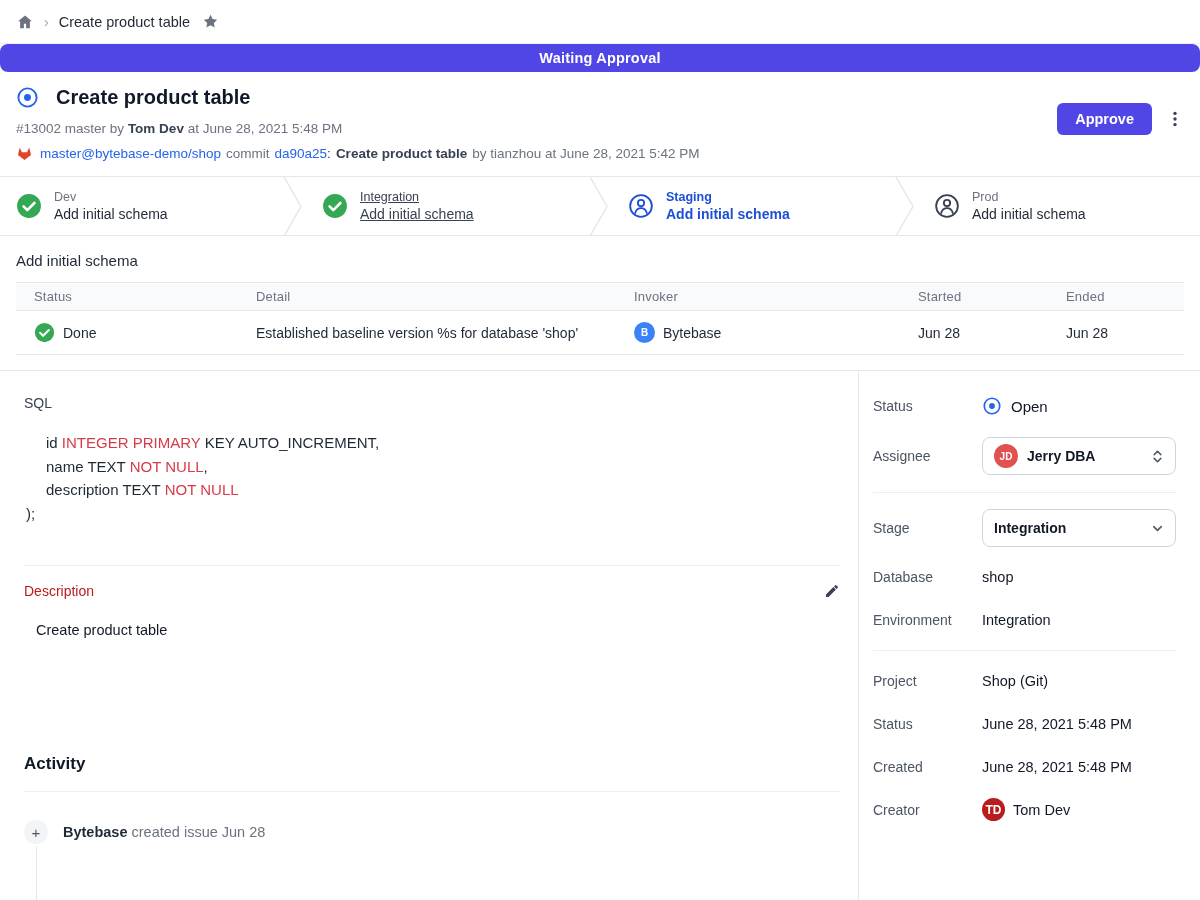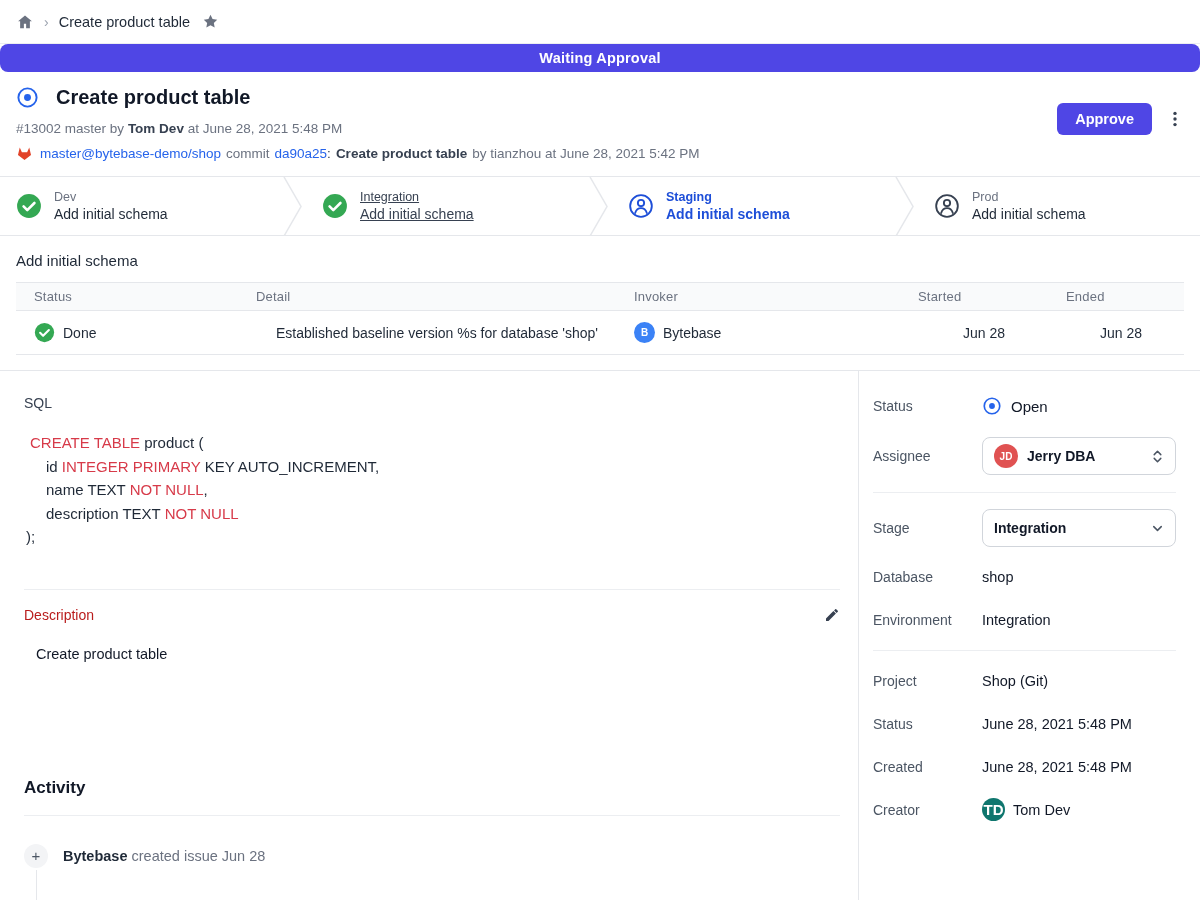--- a/index.html
+++ b/index.html
@@ -43,28 +43,28 @@
   .stage.pending .stage-icon { color:#374151; }
   .stage.active .stage-icon { color:#1d4ed8; }
   .chev-sep { flex:0 0 24px; }
   .chev-sep svg { display:block; height:59px; width:24px; }
 
   
   .task-section { height:134px; flex:0 0 134px; padding:16px 16px 0 16px; }
   .task-title { font-size:15px; font-weight:500; color:#1f2937; }
   table.task-table { width:100%; border-collapse:collapse; margin-top:13px; font-size:14px; }
   .task-table th { background:#f9fafb; border-top:1px solid #e5e7eb; border-bottom:1px solid #e5e7eb; font-weight:400; color:#6b7280; font-size:13px; text-align:left; height:28px; padding:0 8px; letter-spacing:.2px; }
-  .task-table td { height:44px; border-bottom:1px solid #e5e7eb; padding:0 8px; color:#1f2937;text-align:center; }
+  .task-table td { height:44px; border-bottom:1px solid #e5e7eb; padding:0 8px; color:#1f2937; }
   .task-table th:first-child, .task-table td:first-child { padding-left:18px; }
   .cell-flex { display:flex; align-items:center; gap:8px; }
   .check-sm { width:21px; height:21px; flex:0 0 21px; }
   .avatar { border-radius:50%; color:#fff; display:inline-flex; align-items:center; justify-content:center; font-weight:700; flex:0 0 auto; }
   .avatar.b { width:21px; height:21px; background:#3b82f6; font-size:10px; }
   .avatar.jd { width:24px; height:24px; background:#e05252; font-size:10px; }
-  .avatar.td { width:23px; height:23px; background:#0f766e; font-size:15px; }
+  .avatar.td { width:23px; height:23px; background:#b91c1c; font-size:12px; }
 
   
   .content { flex:1 1 auto; display:flex; border-top:1px solid #e5e7eb; min-height:0; }
   .main { flex:0 0 859px; border-right:1px solid #e5e7eb; padding:0 18px 0 24px; overflow:hidden; }
   .sidebar { flex:1 1 auto; padding:0 24px 0 14px; overflow:hidden; }
 
   .sql-label { margin-top:24px; font-size:14px; color:#374151; }
   .sql-code { margin-top:20px; font-size:15px; line-height:23.5px; color:#1f2937; }
   .sql-line { white-space:pre; }
   .sql-line.l1 { padding-left:6px; }
@@ -257,21 +257,20 @@
       </tr>
         </tbody>
     </table>
   </div>
 
   <div class="content">
 
     <div class="main">
       <div class="sql-label">SQL</div>
       <div class="sql-code">
-        <div class="sql-line l1"><span class="kw">CREATE TABLE</span><span> product (</span></div>
         <div class="sql-line ind"><span>id </span><span class="kw">INTEGER PRIMARY</span><span> KEY AUTO_INCREMENT,</span></div>
         <div class="sql-line ind"><span>name TEXT </span><span class="kw">NOT NULL</span><span>,</span></div>
         <div class="sql-line ind"><span>description TEXT </span><span class="kw">NOT NULL</span></div>
         <div class="sql-line l5"><span>);</span></div>
       </div>
 
       <div class="desc-divider"></div>
       <div class="desc-head">
         <span class="desc-label">Description</span>
         <svg class="pencil" viewBox="0 0 24 24" fill="currentColor">

